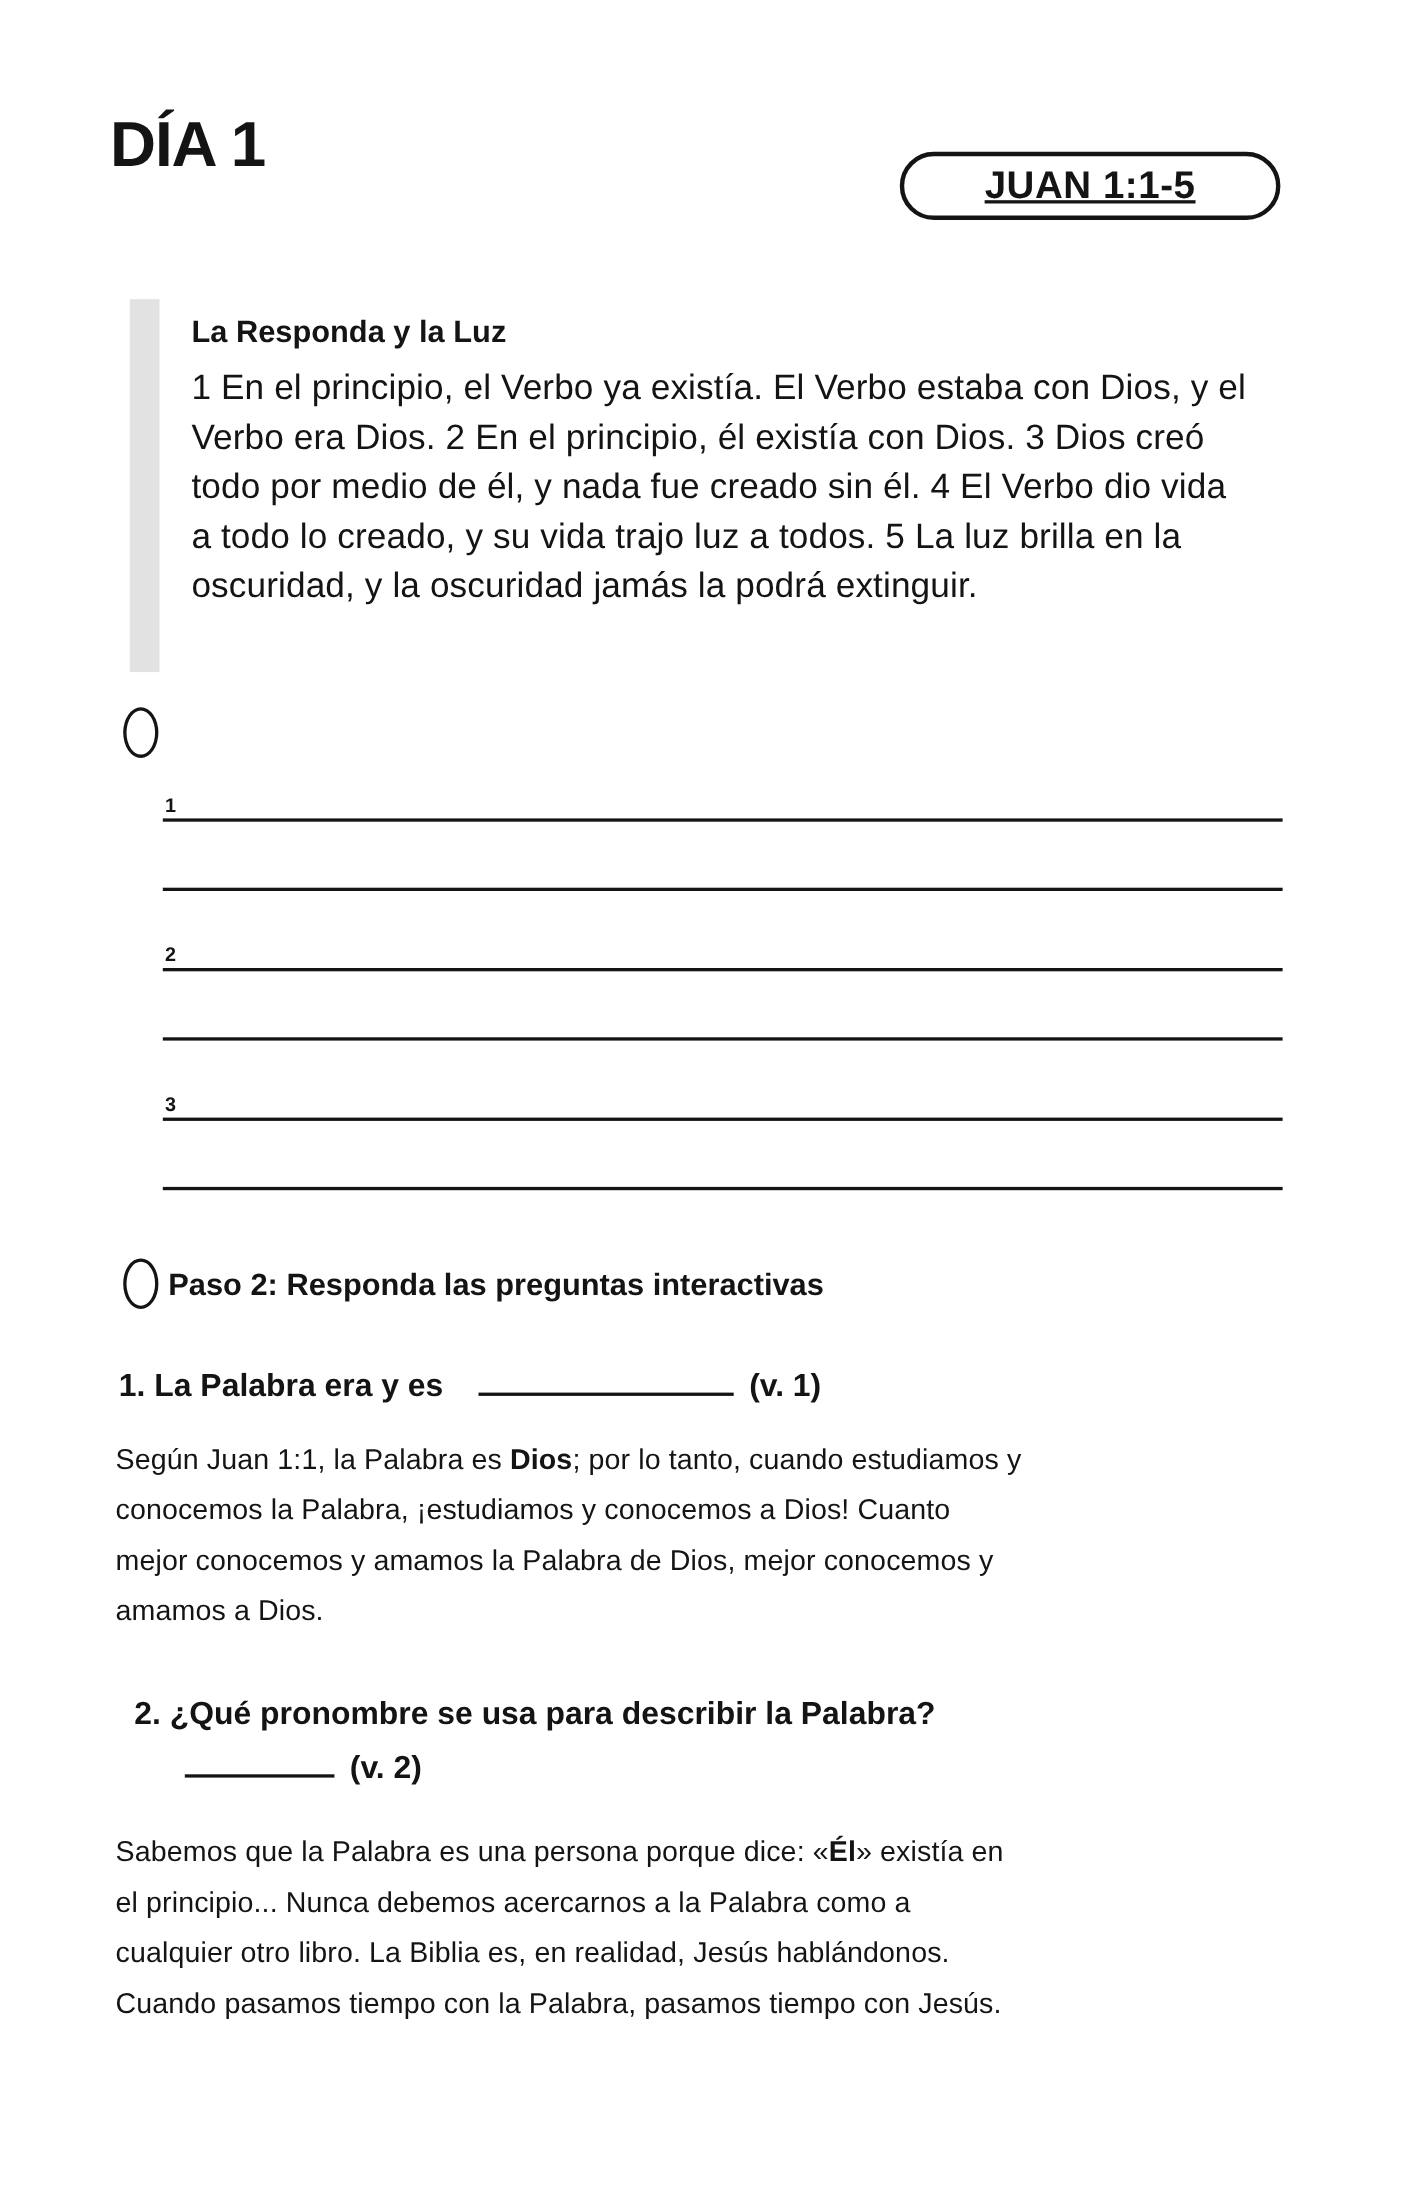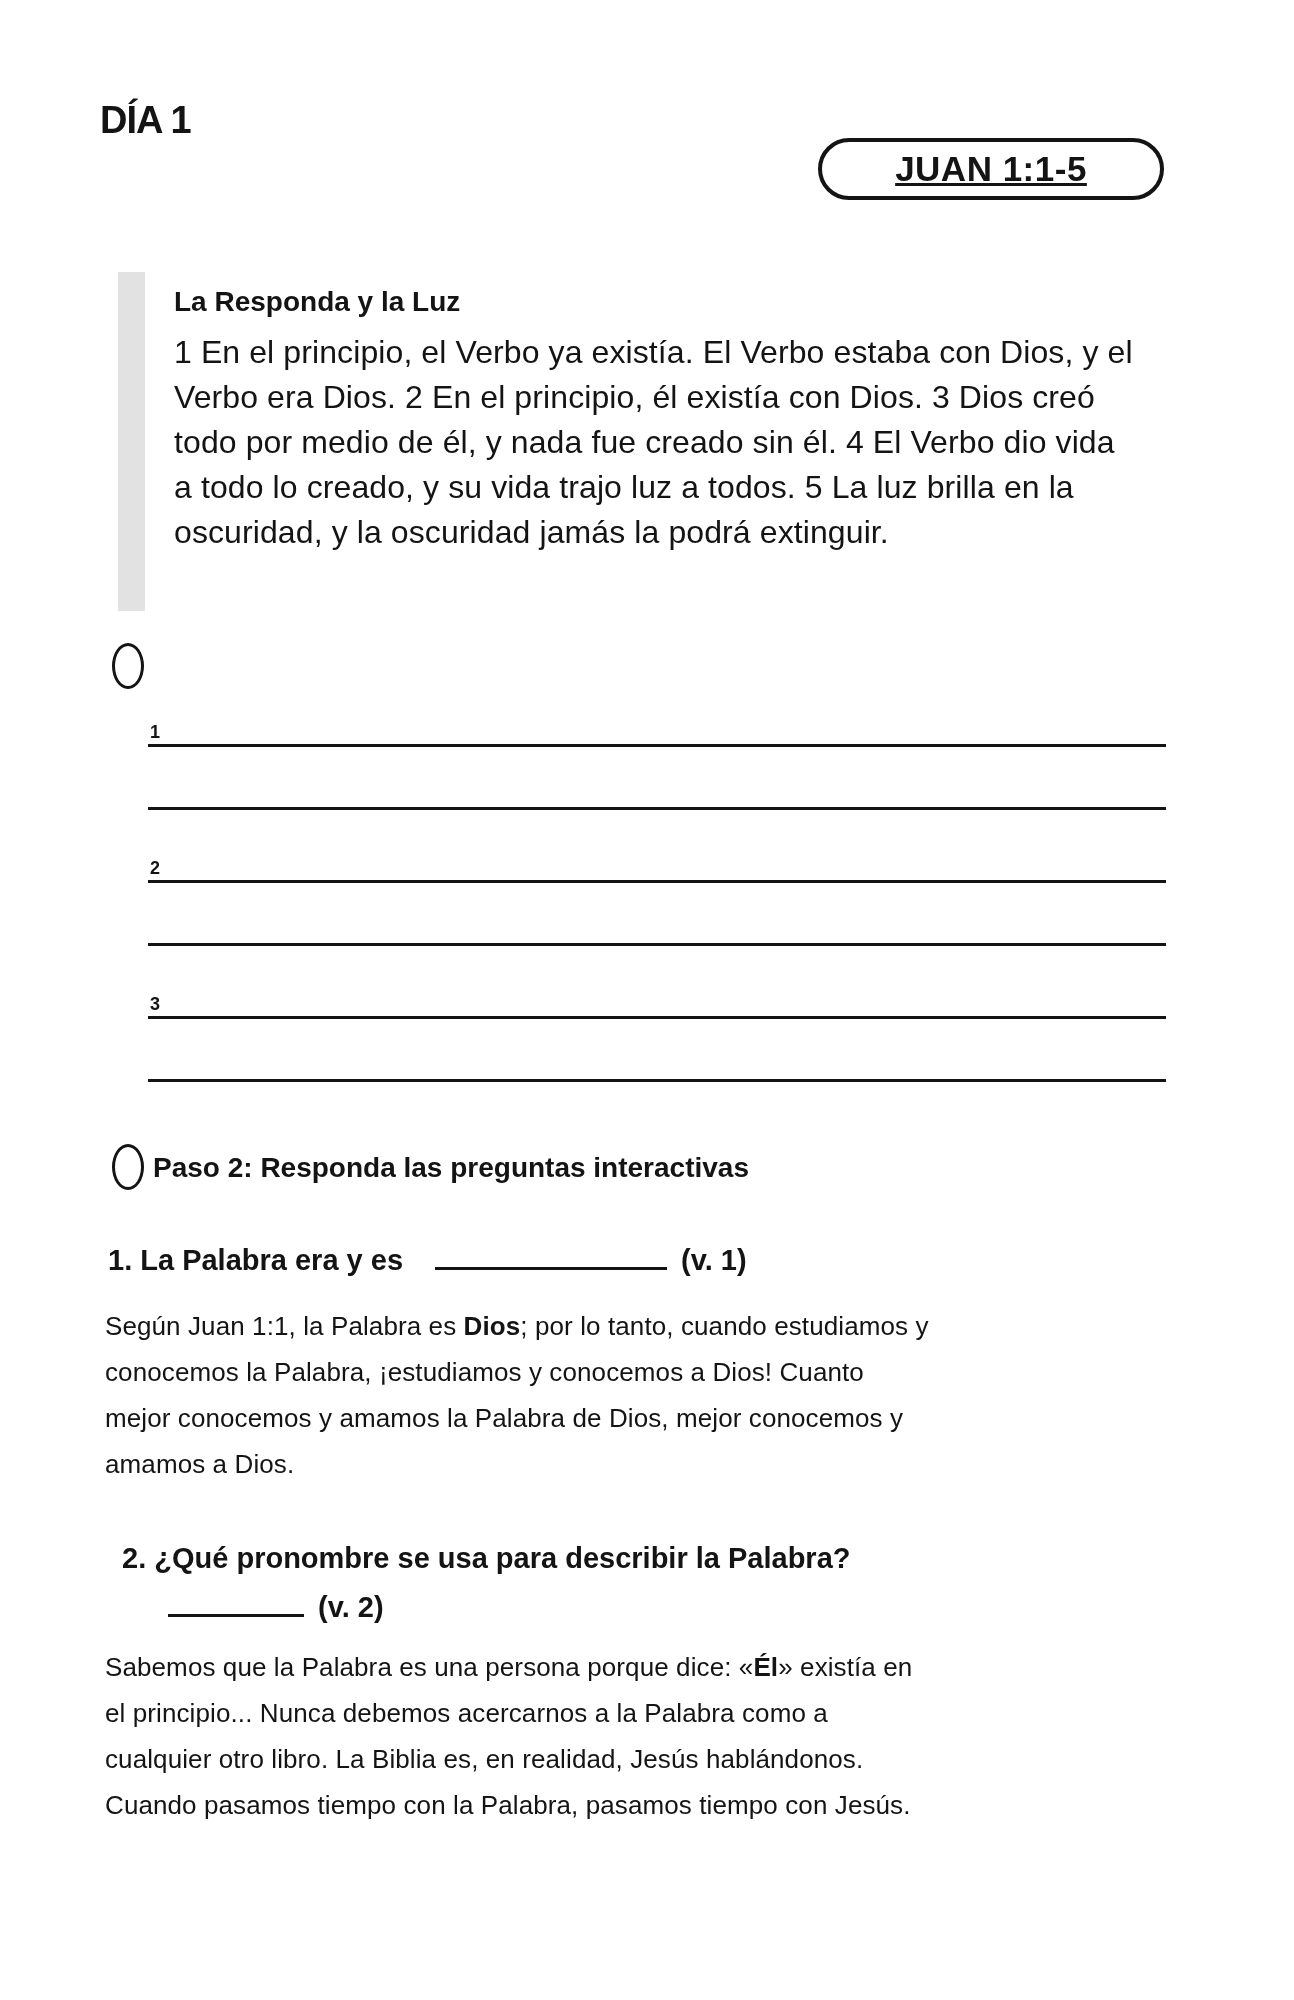--- a/index.html
+++ b/index.html
@@ -15,21 +15,21 @@
 
   
   .header {
     display: flex;
     justify-content: space-between;
     align-items: flex-start;
     margin: 100px 130px 0 100px;
   }
   .title {
     margin: 0;
-    font-size: 38px;
+    font-size: 58px;
     font-weight: 800;
     letter-spacing: -1px;
     line-height: 1.1;
   }
   .badge {
     margin-top: 38px;
     min-width: 338px;
     height: 54px;
     border: 4px solid #141414;
     border-radius: 34px;
@@ -139,21 +139,21 @@
   .q2-line2 {
     margin: 14px 0 0 46px;
     display: flex;
     align-items: baseline;
   }
   .blank-q2 { width: 136px; }
 
   
   .para { margin-left: 105px; width: 990px; font-size: 26px; line-height: 46px; }
   .para-1 { margin-top: 26px; }
-  .para-2 { margin-top: 20px; }
+  .para-2 { margin-top: 36px; }
   .para strong { font-weight: 700; }
 </style>
 </head>
 <body>
 
 <div class="page">
 
   <header class="header">
     <h1 class="title">DÍA 1</h1>
     <div class="badge">

